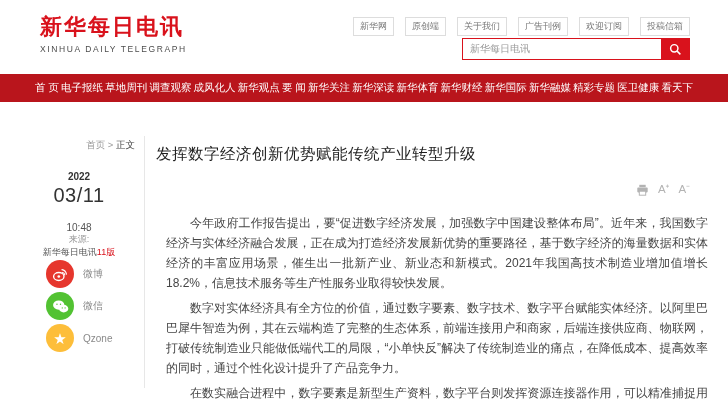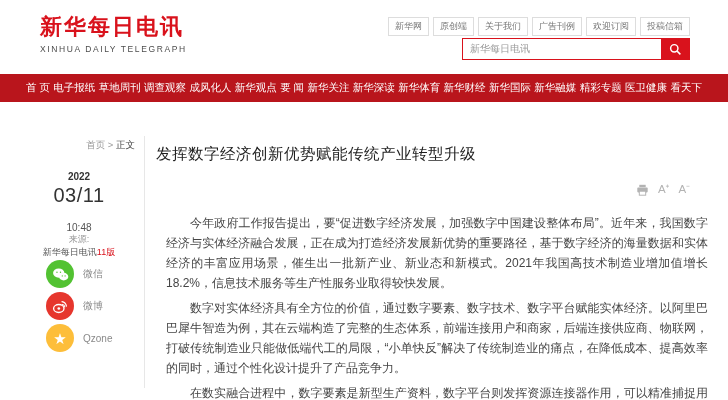--- a/index.html
+++ b/index.html
@@ -5,42 +5,42 @@
   * { box-sizing: border-box; }
   html,body { margin:0; padding:0; }
   body {
     width:728px; height:400px; position:relative; overflow:hidden;
     background:#ffffff; font-family:"Liberation Sans", sans-serif;
   }
   
   .logo { position:absolute; left:40px; top:14px; }
   .logo-cn { color:#d9121c; font-size:22px; font-weight:bold; letter-spacing:2px; line-height:26px; }
   .logo-en { color:#4d4d4d; font-size:8.5px; letter-spacing:1.6px; margin-top:4px; }
-  .top-links { position:absolute; right:38px; top:17px; display:flex; gap:4px; }
+  .top-links { position:absolute; right:38px; top:17px; display:flex; gap:11px; }
   .top-link {
     border:1px solid #ddd; color:#777; font-size:9px; padding:2px 6px;
     background:#fff; text-decoration:none; white-space:nowrap; cursor:pointer;
   }
   .search-bar {
     position:absolute; right:38px; top:38px; width:228px; height:22px;
     border:1px solid #d9121c; display:flex; background:#fff;
   }
   .search-input {
     flex:1; border:none; outline:none; font-size:10px; color:#999; padding:0 7px;
     font-family:"Liberation Sans", sans-serif; min-width:0;
   }
   .search-btn {
     width:28px; background:#d9121c; border:none; cursor:pointer;
     display:flex; align-items:center; justify-content:center; padding:0;
   }
   
   .nav {
     position:absolute; left:0; top:74px; width:728px; height:28px;
     background:#b9151c; display:flex; align-items:center;
-    justify-content:space-between; padding:0 26px;
+    justify-content:space-between; padding:0 35px;
   }
   .nav a { color:#fff; font-size:10.5px; text-decoration:none; white-space:nowrap; cursor:pointer; }
   
   .breadcrumb { position:absolute; left:17px; top:139px; width:118px; text-align:right; font-size:9.5px; color:#999; }
   .breadcrumb .home { color:#999; cursor:pointer; text-decoration:none; }
   .breadcrumb .cur { color:#444; }
   .datebox { position:absolute; left:20px; top:171px; width:118px; text-align:center; color:#333; }
   .datebox .year { font-size:10px;font-weight:bold; }
   .datebox .day  { font-size:20px; letter-spacing:0.5px; margin-top:2px; }
   .datebox .time { font-size:10px; color:#555; margin-top:15px; }
@@ -131,42 +131,42 @@
 
 <div class="source">
   <div class="lbl">来源:</div>
   <div>
     <span class="name">新华每日电讯</span><span class="ed">11版</span>
   </div>
 </div>
 
 <div class="share">
   <div class="share-row">
+    <span class="share-circle c-weibo">
+      <svg width="16" height="15" viewBox="0 0 20 18">
+        <ellipse cx="8.5" cy="11.5" rx="6.5" ry="5" fill="none" stroke="#fff" stroke-width="1.7"></ellipse>
+        <circle cx="8.5" cy="11.5" r="1.7" fill="#fff"></circle>
+        <path d="M12.5 3 q4.5 0.5 5.5 5.5" fill="none" stroke="#fff" stroke-width="1.5" stroke-linecap="round"></path>
+        <path d="M13 6.5 q2.5 0.3 3 3" fill="none" stroke="#fff" stroke-width="1.4" stroke-linecap="round"></path>
+      </svg>
+    </span>
+    <span class="share-label">微博</span>
+  </div>
+  <div class="share-row">
     <span class="share-circle c-wechat">
       <svg width="17" height="15" viewBox="0 0 24 20">
         <ellipse cx="9.5" cy="8" rx="8" ry="6.5" fill="#fff"></ellipse>
         <ellipse cx="16.5" cy="13" rx="6.5" ry="5.3" fill="#fff"></ellipse>
         <circle cx="7" cy="6.8" r="1" fill="#52c232"></circle>
           <circle cx="12" cy="6.8" r="1" fill="#52c232"></circle>
         <circle cx="14.5" cy="12" r="0.9" fill="#52c232"></circle>
           <circle cx="18.5" cy="12" r="0.9" fill="#52c232"></circle>
       </svg>
     </span>
     <span class="share-label">微信</span>
-  </div>
-  <div class="share-row">
-    <span class="share-circle c-weibo">
-      <svg width="16" height="15" viewBox="0 0 20 18">
-        <ellipse cx="8.5" cy="11.5" rx="6.5" ry="5" fill="none" stroke="#fff" stroke-width="1.7"></ellipse>
-        <circle cx="8.5" cy="11.5" r="1.7" fill="#fff"></circle>
-        <path d="M12.5 3 q4.5 0.5 5.5 5.5" fill="none" stroke="#fff" stroke-width="1.5" stroke-linecap="round"></path>
-        <path d="M13 6.5 q2.5 0.3 3 3" fill="none" stroke="#fff" stroke-width="1.4" stroke-linecap="round"></path>
-      </svg>
-    </span>
-    <span class="share-label">微博</span>
   </div>
   <div class="share-row">
     <span class="share-circle c-qzone">
         <span class="qzone-star">★</span>
       </span>
     <span class="share-label">Qzone</span>
   </div>
 </div>
 
 <div class="divider"></div>

